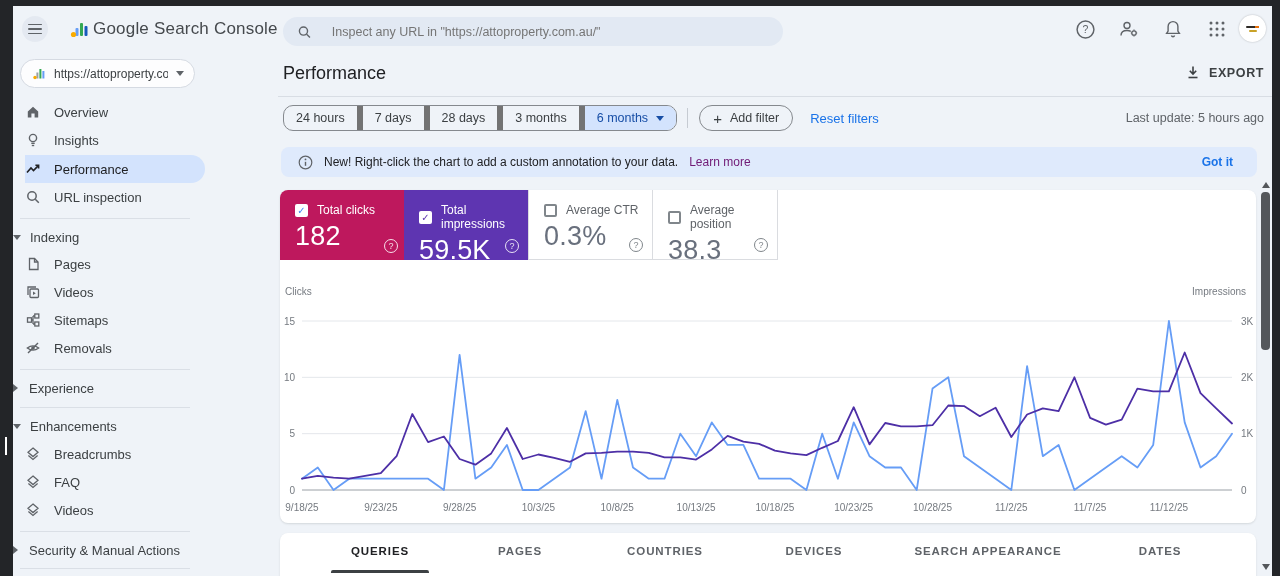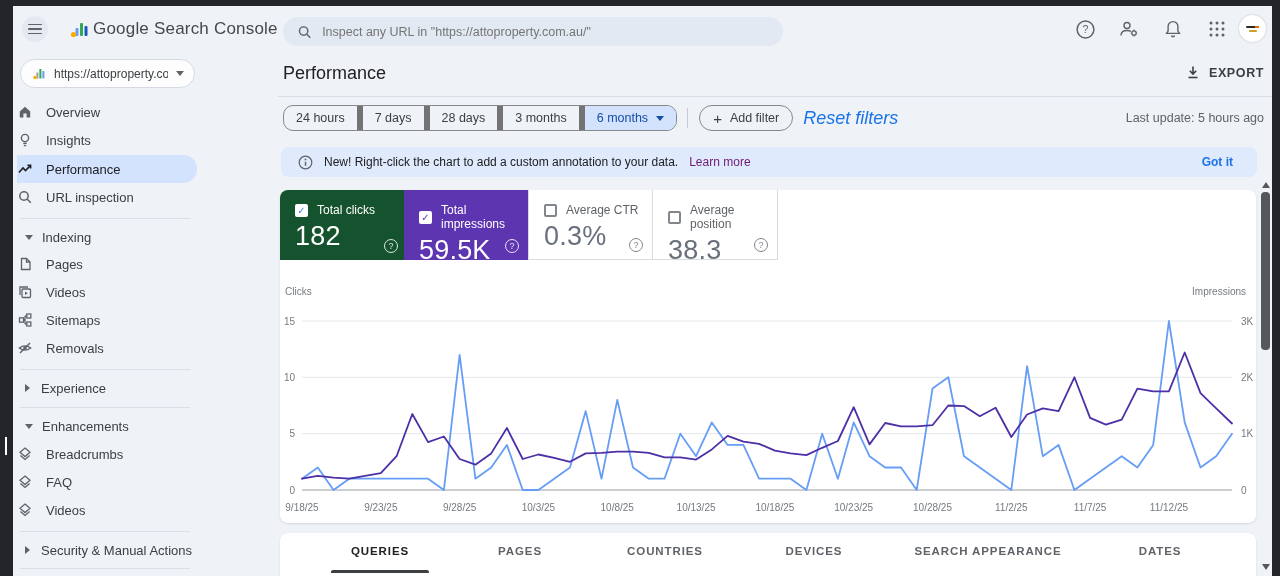--- a/index.html
+++ b/index.html
@@ -10,76 +10,76 @@
   #frame-top { left:0; top:0; width:1280px; height:6px; }
   #frame-right { left:1272px; top:0; width:8px; height:576px; }
   #left-strip-tick { position:absolute; left:5px; top:437px; width:2px; height:18px; background:#fff; z-index:51; }
 
   
   #topbar { position:absolute; left:13px; top:6px; width:1259px; height:46px; display:flex; align-items:center; }
   #hamburger { position:absolute; left:9px; top:10px; width:26px; height:26px; border-radius:50%; background:#e4e9f1; display:flex; flex-direction:column; justify-content:center; gap:3px; padding:0 6px; cursor:pointer; }
   #hamburger span { display:block; height:1.6px; background:#5f6368; border-radius:1px; }
   #logo { position:absolute; left:57px; top:14px; }
   #app-title { position:absolute; left:80px; top:13px; font-size:17px; color:#45494d; letter-spacing:.2px; }
-  #searchbar { position:absolute; left:270px; top:11px; width:500px; height:29px; background:#e2e9f3; border-radius:15px; display:flex; align-items:center; padding:0 14px; gap:10px; }
+  #searchbar { position:absolute; left:270px; top:11px; width:500px; height:29px; background:#e2e9f3; border-radius:15px; display:flex; align-items:center; padding:0 14px; gap:20px; }
   #searchbar input { border:none; outline:none; background:transparent; font-size:12.5px; color:#5f6368; width:100%; font-family:inherit; }
   .tb-icons { position:absolute; right:42px; top:10px; display:flex; align-items:center; gap:18px; }
   .tb-icon { width:26px; height:26px; display:flex; align-items:center; justify-content:center; cursor:pointer; }
   #avatar { position:absolute; right:6px; top:9px; width:27px; height:27px; border-radius:50%; background:#fff; box-shadow:0 0 2px rgba(0,0,0,.25); display:flex; flex-direction:column; align-items:center; justify-content:center; gap:2px; cursor:pointer; }
   #avatar .l1 { width:13px; height:2.5px; background:#2d2a26; border-radius:1px; }
   #avatar .l1 b { display:block; float:right; width:4px; height:2.5px; background:#e8710a; }
   #avatar .l2 { width:8px; height:1.5px; background:#c9a227; border-radius:1px; }
 
   
   #sidebar { position:absolute; left:13px; top:52px; width:237px; height:524px; }
   #property { position:absolute; left:7px; top:7px; width:175px; height:29px; background:#fdfdfe; border:1px solid #d5dae2; border-radius:15px; display:flex; align-items:center; padding:0 10px 0 12px; gap:8px; cursor:pointer; }
   #property .ptxt { font-size:12px; color:#3c4043; white-space:nowrap; overflow:hidden; flex:1; }
   .caret { width:0; height:0; border-left:4px solid transparent; border-right:4px solid transparent; border-top:5px solid #5f6368; flex:none; }
-  .nav-row { position:absolute; left:4px; width:180px; height:28px; display:flex; align-items:center; gap:13px; font-size:13px; color:#3c4043; cursor:pointer; }
+  .nav-row { position:absolute; left:12px; width:180px; height:28px; display:flex; align-items:center; gap:13px; font-size:13px; color:#3c4043; cursor:pointer; }
   .nav-row.active { background:#d3e3fd; border-radius:0 16px 16px 0; color:#202124; font-weight:500; }
-  .nav-head { position:absolute; left:0; width:180px; height:28px; display:flex; align-items:center; padding-left:12px; gap:9px; font-size:13px; color:#3c4043; cursor:pointer; }
+  .nav-head { position:absolute; left:0; width:180px; height:28px; display:flex; align-items:center; padding-left:0; gap:9px; font-size:13px; color:#3c4043; cursor:pointer; }
   .tri-down { width:0; height:0; border-left:4px solid transparent; border-right:4px solid transparent; border-top:5px solid #5f6368; }
   .tri-right { width:0; height:0; border-top:4px solid transparent; border-bottom:4px solid transparent; border-left:5px solid #5f6368; margin-right:2px; }
   .sb-div { position:absolute; left:7px; width:170px; border-top:1px solid #dadfe6; }
   .nav-ico { width:16px; height:16px; flex:none; display:flex; align-items:center; justify-content:center; }
 
   
   #main { position:absolute; left:250px; top:52px; width:1022px; height:524px; }
   #page-title { position:absolute; left:33px; top:11px; font-size:18px; color:#202124; }
   #export-btn { position:absolute; right:8px; top:13px; display:flex; align-items:center; gap:9px; font-size:12.5px; font-weight:700; letter-spacing:.6px; color:#3c4043; cursor:pointer; }
   #head-div { position:absolute; left:28px; right:0; top:44px; border-top:1px solid #d8dde4; }
 
   #filter-row { position:absolute; left:33px; top:53px; right:8px; height:26px; display:flex; align-items:center; }
   #seg { display:flex; height:26px; border:1px solid #85898e; border-radius:10px; overflow:hidden; }
   .seg-item { display:flex; align-items:center; padding:0 12px; font-size:12.5px; color:#3c4043; border-left:6px solid #737373; cursor:pointer; white-space:nowrap; }
   .seg-item:first-child { border-left:none; }
   .seg-item.selected { background:#d3e3fd; color:#174ea6; font-weight:500; gap:8px; }
   .seg-item.selected .caret { border-top-color:#174ea6; }
   #vsep { width:1px; height:20px; background:#c6cbd2; margin:0 11px 0 10px; }
   .pill-btn { display:flex; align-items:center; height:26px; border:1px solid #85898e; border-radius:13px; padding:0 13px; font-size:12.5px; color:#3c4043; gap:8px; margin-right:10px; cursor:pointer; white-space:nowrap; }
   .plus { font-size:15px; color:#3c4043; line-height:1; }
-  #reset-filters { font-size:18px; font-weight:500; color:#1a73e8; cursor:pointer;font-style:italic; }
+  #reset-filters { font-size:13px; font-weight:500; color:#1a73e8; margin-left:7px; cursor:pointer; }
   #last-update { margin-left:auto; font-size:12.5px; color:#5f6368; }
 
   #banner { position:absolute; left:31px; top:95px; width:976px; height:30px; background:#dfeafc; border-radius:8px; display:flex; align-items:center; padding:0 24px 0 17px; gap:11px; font-size:12px; color:#202124; }
   #banner .learn { color:#701a75; cursor:pointer; }
   #banner .gotit { margin-left:auto; color:#1a73e8; font-weight:600; cursor:pointer; }
 
   
   #chart-card { position:absolute; left:30px; top:138px; width:976px; height:333px; background:#fff; border-radius:8px; box-shadow:0 1px 2px rgba(60,64,67,.15); }
   .metric { position:absolute; top:0; height:70px; cursor:pointer; }
   .metric .lbl-row { display:flex; align-items:center; margin:13px 0 0 15px; }
   .metric .lbl { font-size:12px; }
   .metric .val { margin:4px 0 0 15px; font-size:27px; letter-spacing:.2px; }
   .metric .q { position:absolute; right:9px; bottom:7px; width:14px; height:14px; border-radius:50%; font-size:9px; display:flex; align-items:center; justify-content:center; }
   .cb { width:13px; height:13px; border-radius:2px; margin-right:9px; position:relative; flex:none; }
   .metric.checked .cb { background:#fff; }
   .metric.checked .cb::after { content:"✓"; position:absolute; inset:0; font-size:10px; line-height:13px; text-align:center; font-weight:700; }
   .metric.unchecked .cb { border:2px solid #80868b; }
-  #m-clicks { left:0; width:128px; background:#14532d; border-radius:8px 0 0 0; border-right:1px solid #fff; }
+  #m-clicks { left:0; width:128px; background:#be185d; border-radius:8px 0 0 0; border-right:1px solid #fff; }
   #m-impr { left:124px; width:124px; background:#5e35b1; }
   #m-clicks.checked .cb::after { color:#4285f4; }
   #m-impr.checked .cb::after { color:#5e35b1; }
   #m-clicks .lbl, #m-impr .lbl, #m-clicks .val, #m-impr .val { color:#fff; }
   #m-clicks .q, #m-impr .q { border:1px solid rgba(255,255,255,.85); color:rgba(255,255,255,.85); }
   #m-ctr { left:248px; width:125px; background:#fff; border:1px solid #dadce0; border-top:none; }
   #m-pos { left:373px; width:125px; background:#fff; border:1px solid #dadce0; border-top:none; border-left:none; }
   #m-ctr .lbl, #m-pos .lbl { color:#5f6368; }
   #m-ctr .val, #m-pos .val { color:#69707d; }
   #m-ctr .q, #m-pos .q { border:1px solid #80868b; color:#80868b; }

